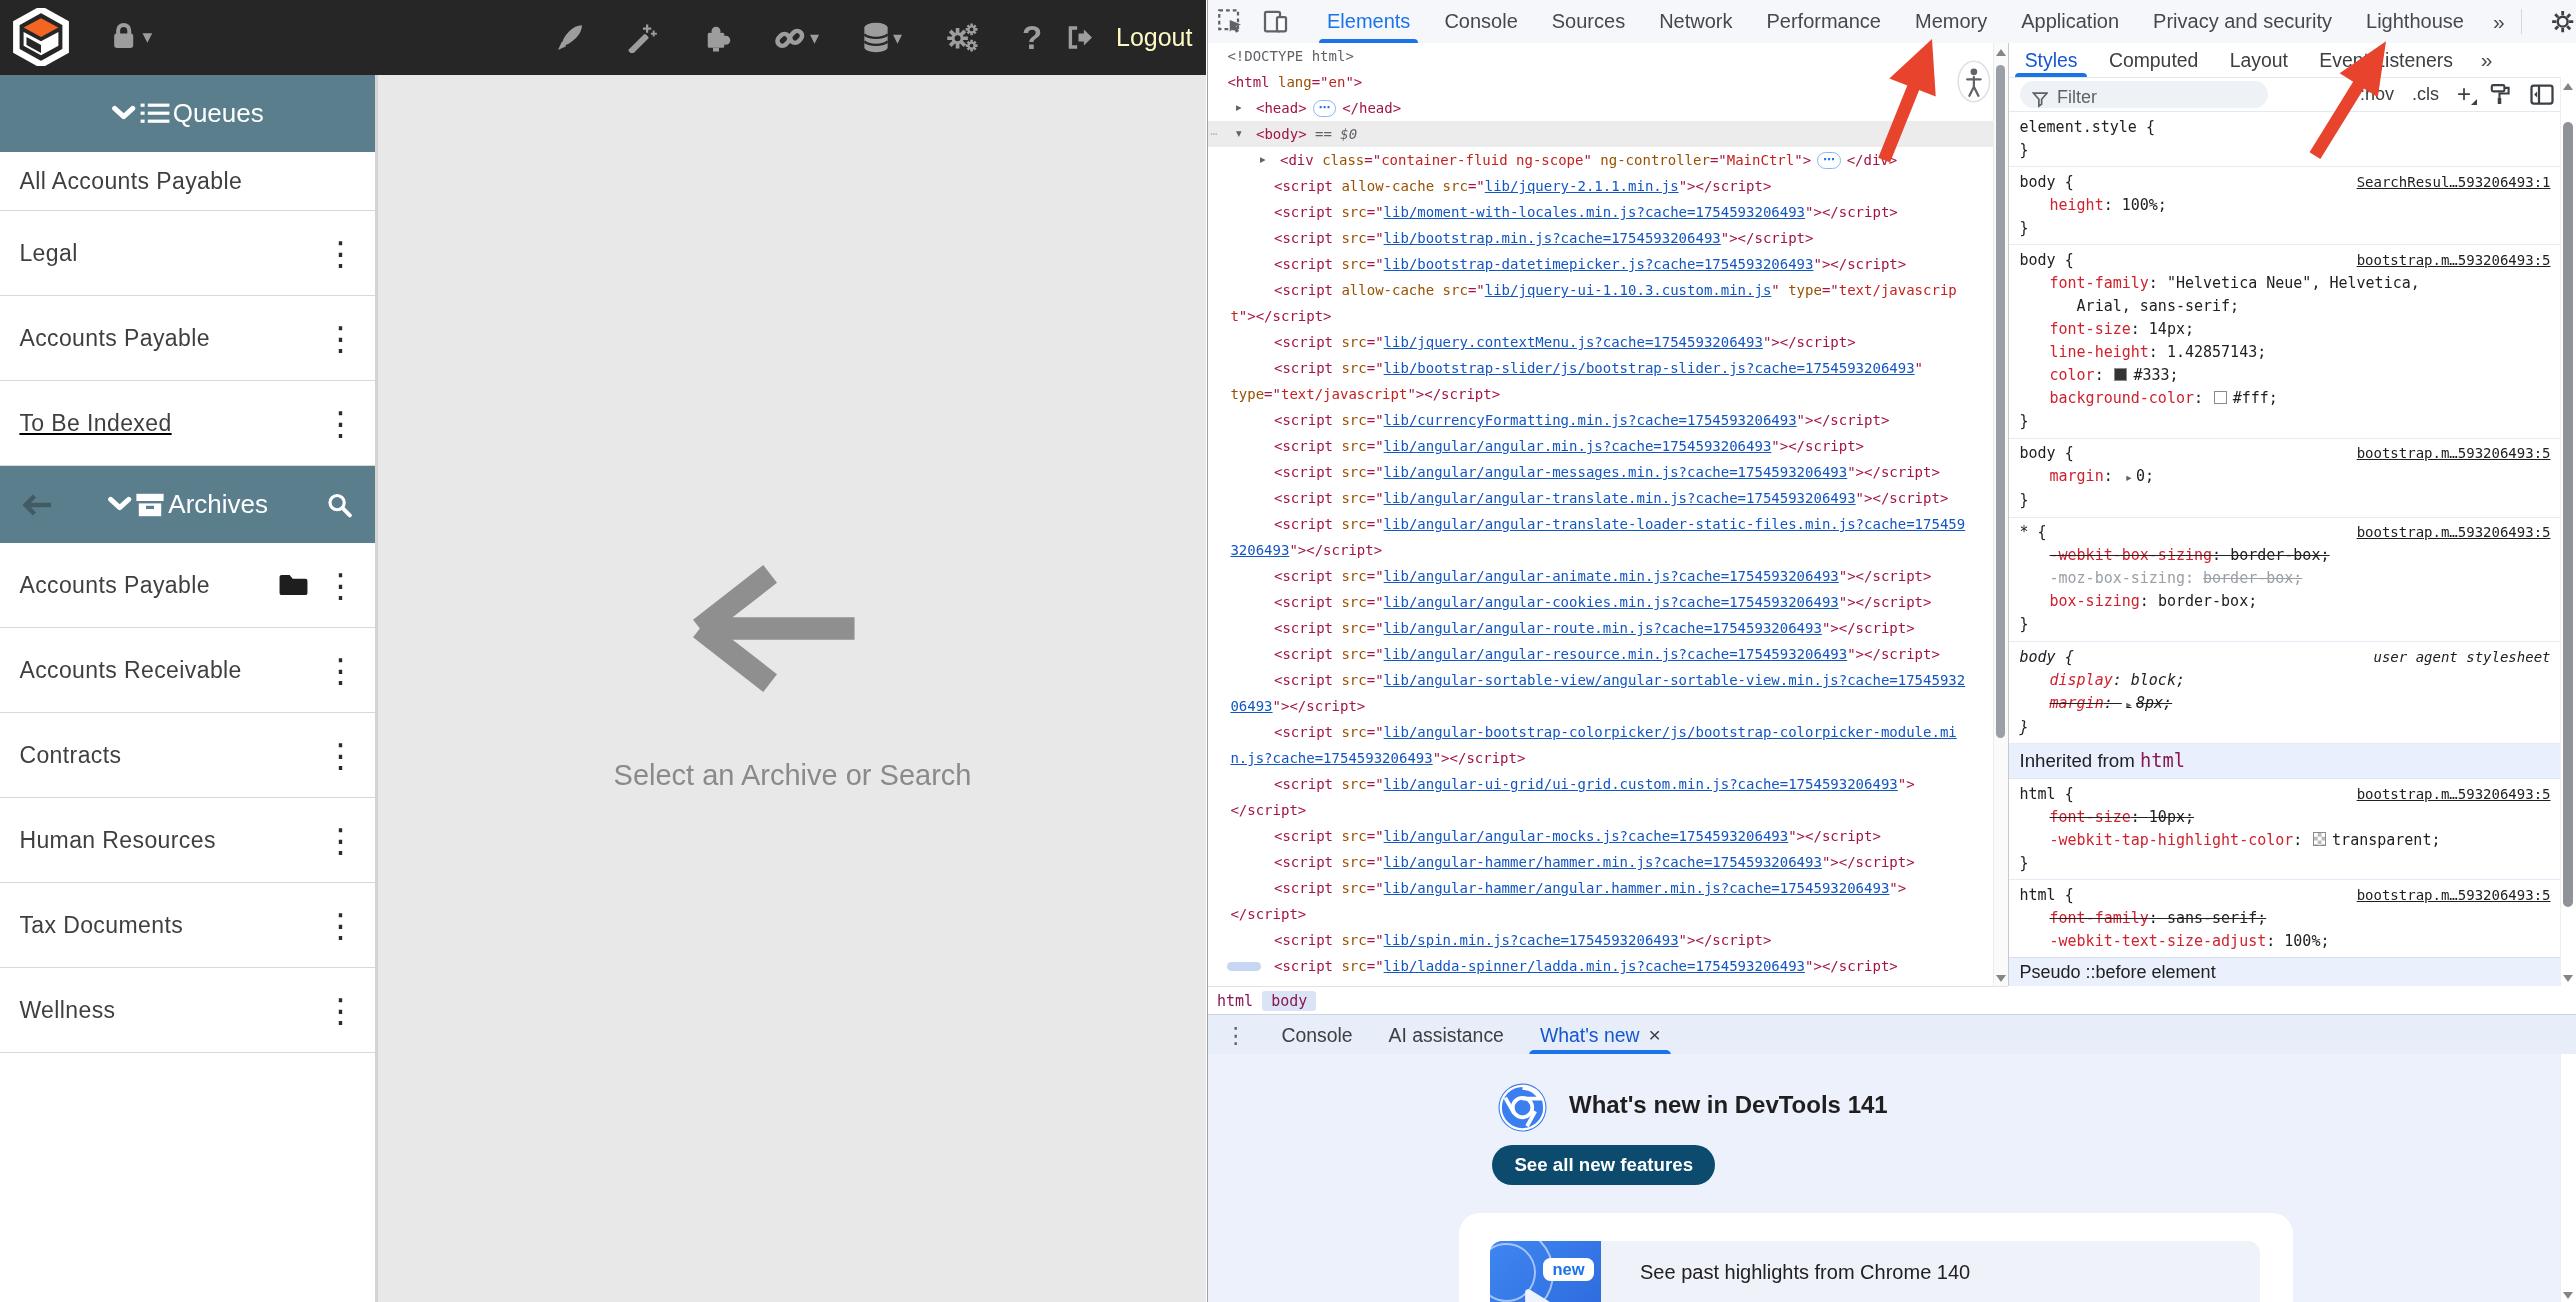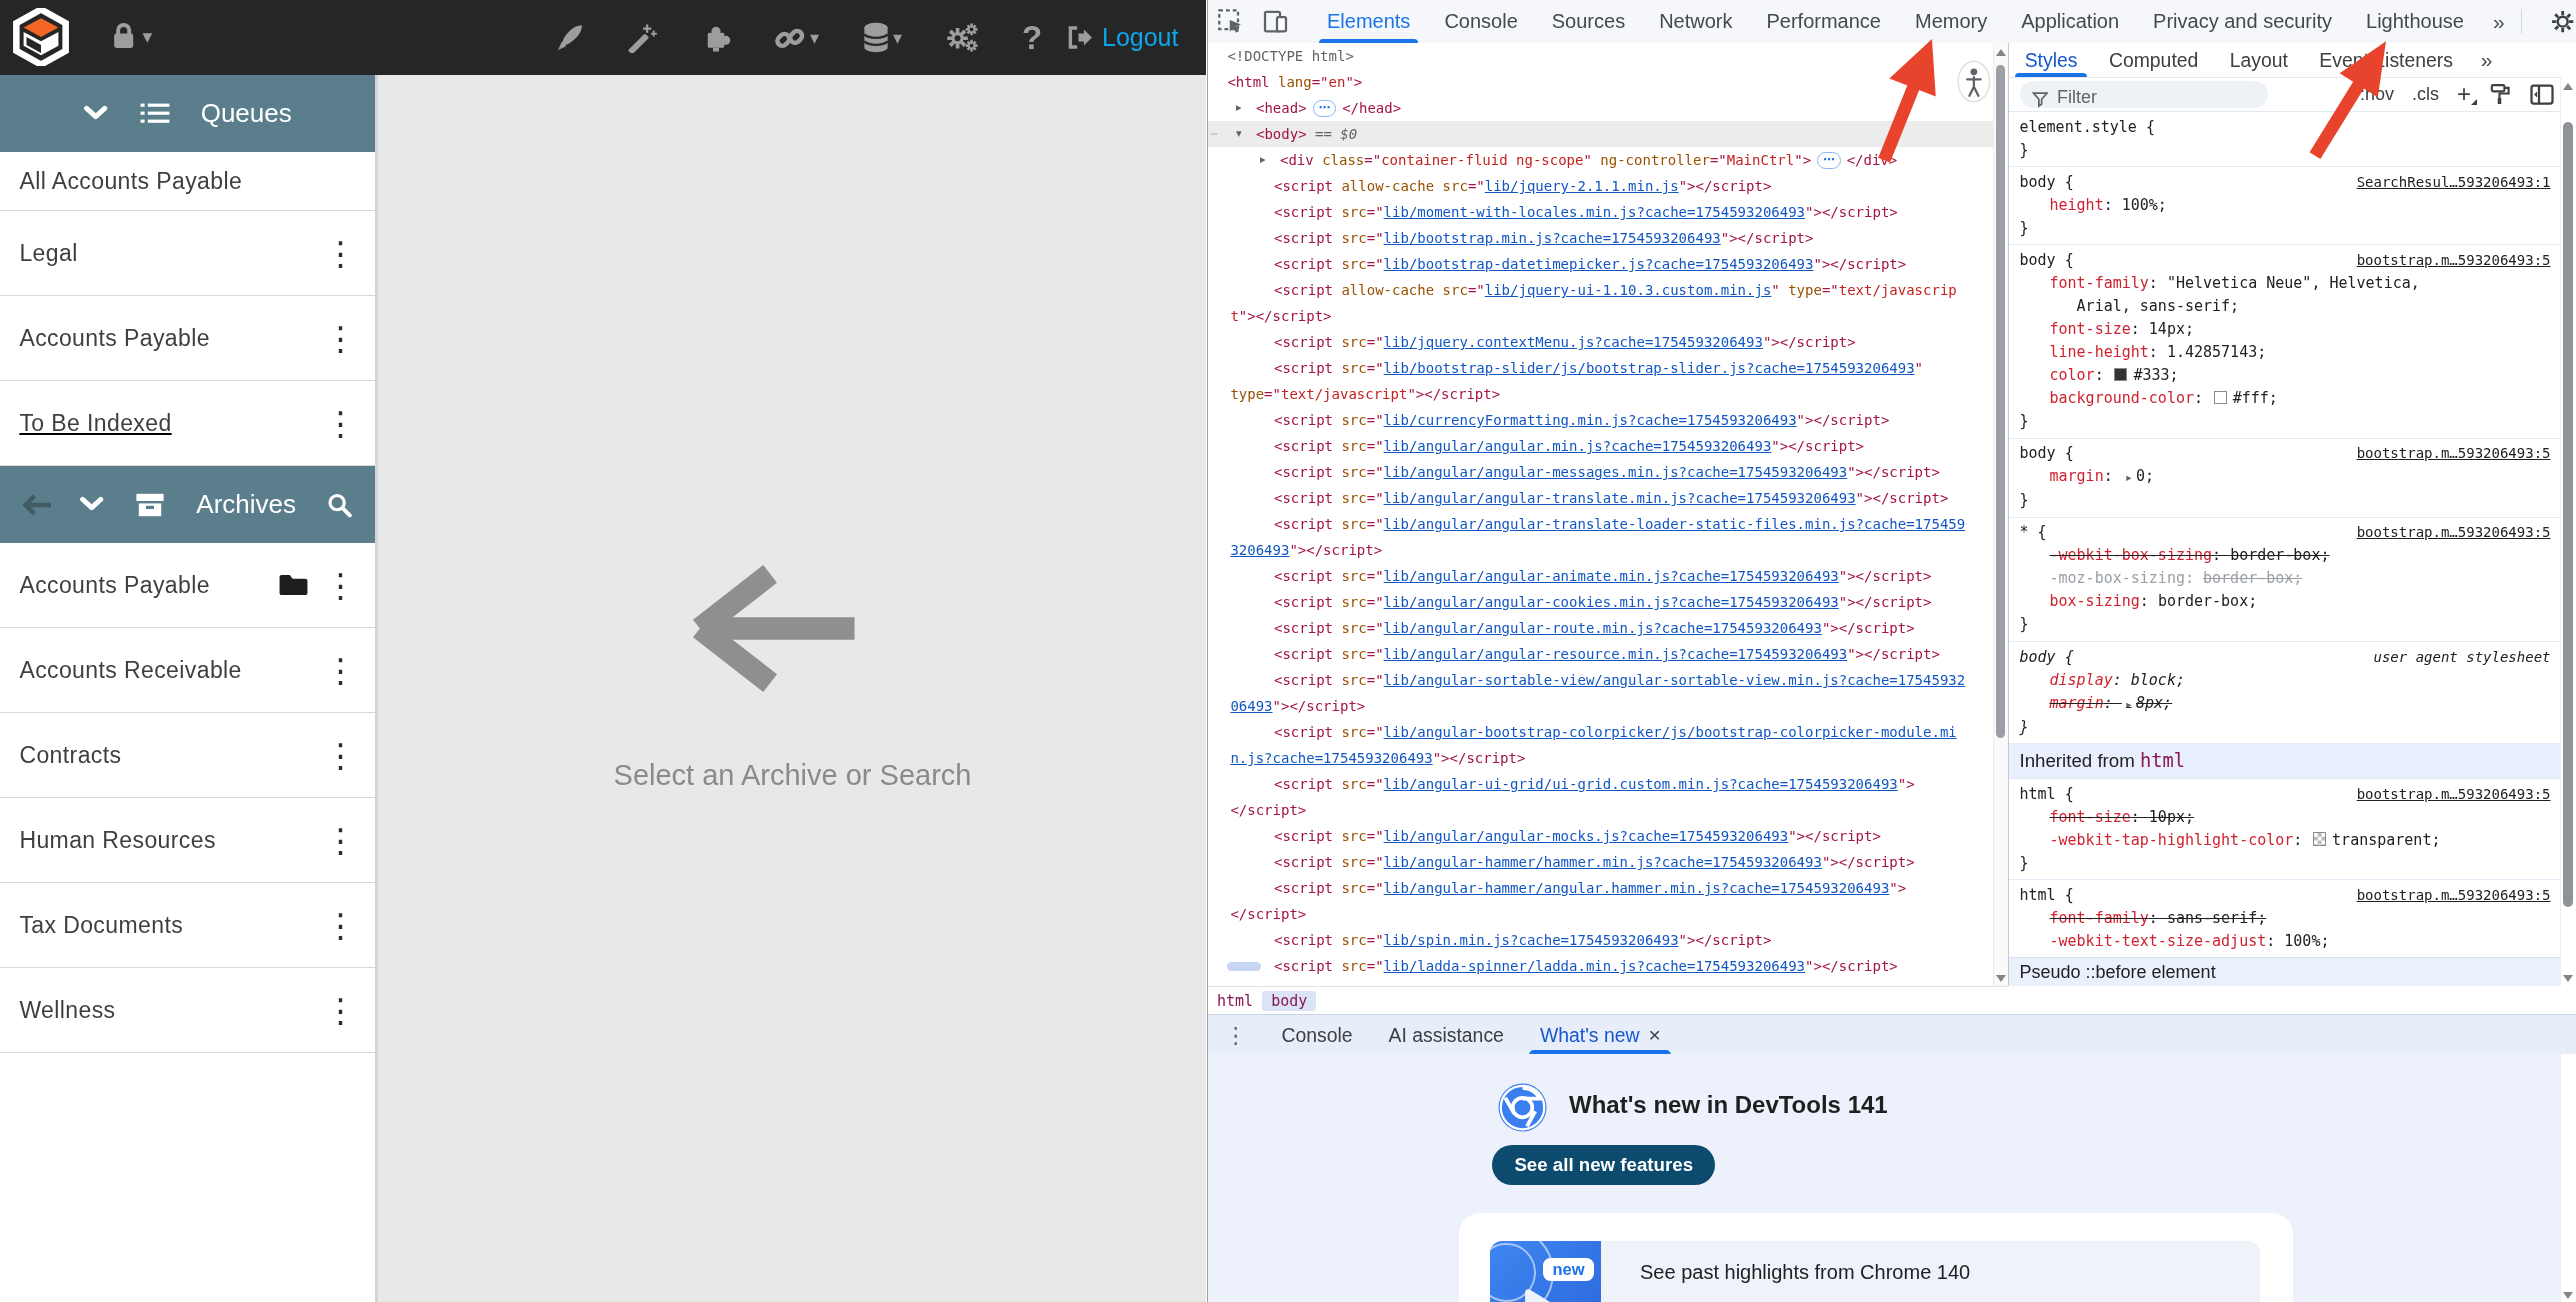--- a/index.html
+++ b/index.html
@@ -9,24 +9,24 @@
   
   .app{position:absolute;left:0;top:0;width:1206px;height:1303px;background:#e8e8e8}
   .app-header{position:absolute;left:0;top:0;width:100%;height:75px;background:#262626;z-index:3}
   .logo{position:absolute;left:12px;top:8.2px;width:58px;height:58px}
   .lock-wrap{position:absolute;left:111px;top:21px;display:flex;align-items:center;gap:6px;color:#9d9d9d}
   .lock-caret{font-size:19.4px;color:#9d9d9d}
   .hdr-icons{position:absolute;left:555px;top:0;height:75px;display:flex;align-items:center;gap:43px;color:#9d9d9d}
   .hdr-ic{display:flex;align-items:center;gap:4.5px}
   .hdr-ic .q{font-size:33px;font-weight:bold;color:#9d9d9d;font-family:"Liberation Sans",sans-serif}
   .hdr-caret{font-size:18px;color:#9d9d9d;margin-left:-1.5px}
-  .logout{position:absolute;left:1065px;top:0;height:75px;display:flex;align-items:center;gap:10px;color:#0ea5e9;font-size:25px}
+  .logout{position:absolute;left:1065px;top:0;height:75px;display:flex;align-items:center;gap:24px;color:#fef9c3;font-size:25px}
   
   .sidebar{position:absolute;left:0;top:75px;width:375px;bottom:0;background:#fff;border-right:3.7px solid #d4d4d4;z-index:2}
-  .sec-header{position:relative;background:#5b7e8d;color:#fff;display:flex;align-items:center;justify-content:center;gap:31px;font-size:26px}
+  .sec-header{position:relative;background:#5b7e8d;color:#fff;display:flex;align-items:center;justify-content:center;gap:3px;font-size:26px}
   .sec-chev,.sec-icon{display:flex;align-items:center}
   .sec-back{position:absolute;left:21px;top:50%;transform:translateY(-50%)}
   .sec-search{position:absolute;right:22.4px;top:50%;transform:translateY(-50%)}
   .side-item{position:relative;background:#fff;border-bottom:1.5px solid #d9d9d9;display:flex;align-items:center}
   .side-label{margin-left:19.4px;font-size:23px;color:#3f3f3f;letter-spacing:0.4px}
   .kebab{position:absolute;right:18px;top:50%;transform:translateY(-50%);font-size:33px;color:#2b2b2b;font-family:"DejaVu Sans",sans-serif;line-height:1}
   .folder-ic{position:absolute;right:66px;top:50%;transform:translateY(-50%)}
   
   .app-main{position:absolute;left:379px;top:75px;right:0;bottom:0;background:#e8e8e8}
   .main-arrow{position:absolute;left:50%;top:490px;transform:translateX(-62%)}

